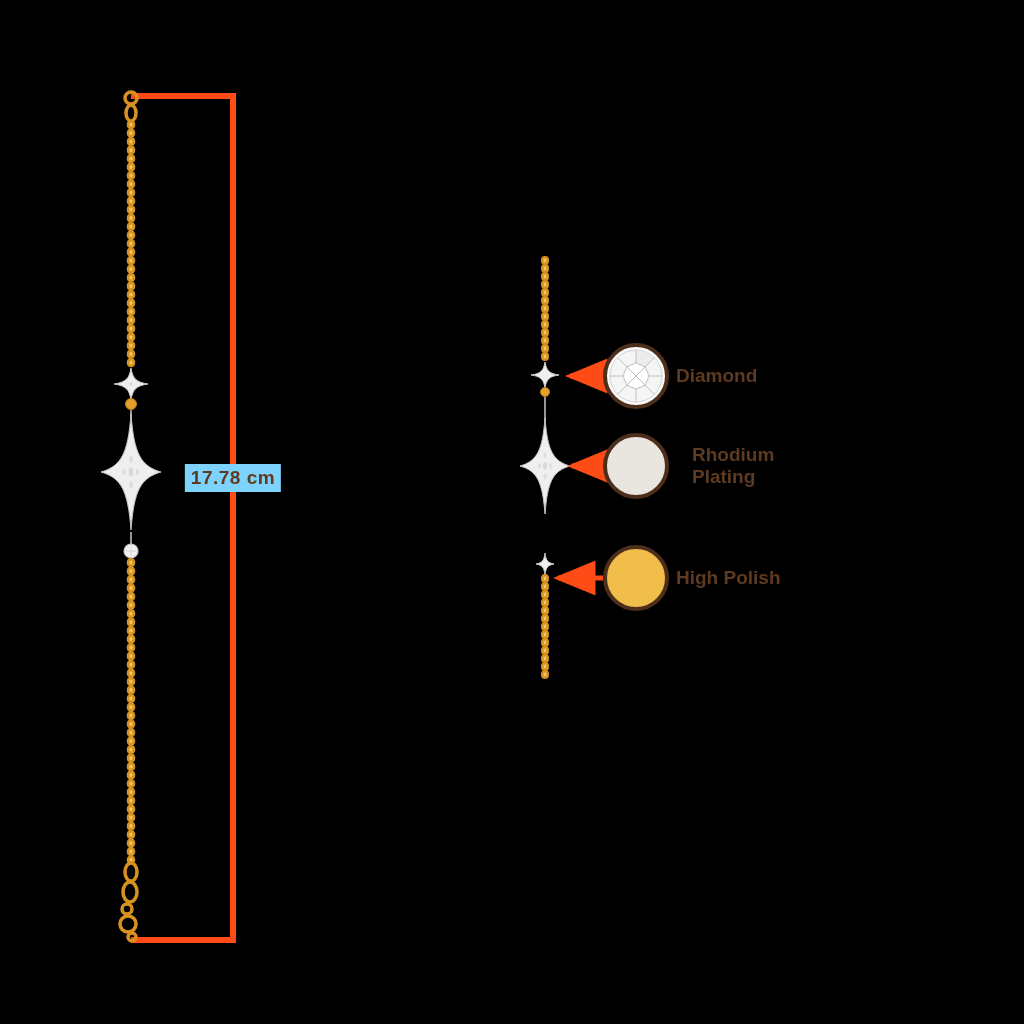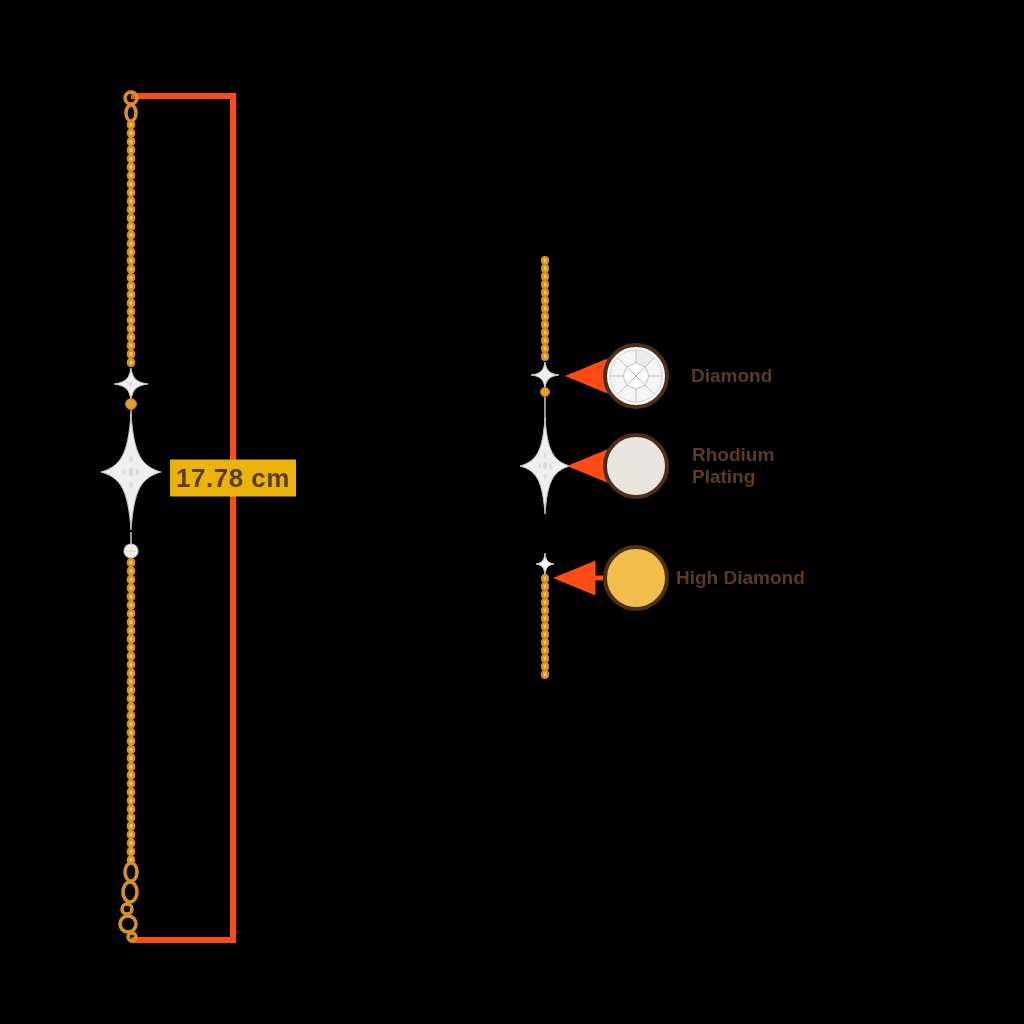--- a/index.html
+++ b/index.html
@@ -3,35 +3,35 @@
 <meta charset="utf-8">
 <style>
   html,body{margin:0;padding:0;background:#000;}
   .canvas{
     position:relative;width:1024px;height:1024px;background:#000;overflow:hidden;
     font-family:"Liberation Sans", sans-serif;
   }
   svg.gfx{position:absolute;left:0;top:0;}
   .measure-label{
     position:absolute;left:233px;top:478px;transform:translate(-50%,-50%);
-    color:#5E3A20;font-size:26px;font-weight:bold;letter-spacing:.5px;
-    background:#eab308;padding:3px 6px;white-space:nowrap;
+    color:#5E3A20;font-size:19px;font-weight:bold;letter-spacing:.5px;
+    background:#7dd3fc;padding:3px 6px;white-space:nowrap;
   }
   .swatch{
     position:absolute;width:58px;height:58px;border-radius:50%;
     border:4px solid #4C2E1B;box-sizing:content-box;overflow:hidden;
   }
   .swatch-diamond{left:603px;top:343px;background:#FAFAFA;}
   .swatch-rhodium{left:603px;top:433px;background:#E9E5DF;}
   .swatch-polish{left:603px;top:545px;background:#F1BE4B;}
   .swatch svg{display:block;}
   .callout-label{
     position:absolute;color:#5E3A20;font-size:19px;font-weight:bold;line-height:22px;
   }
-  .label-diamond{left:691px;top:365px;width:140px;}
+  .label-diamond{left:676px;top:365px;width:140px;}
   .label-rhodium{left:676px;top:444px;width:95px;margin-left:16px;}
   .label-polish{left:676px;top:567px;width:150px;}
 </style>
 </head>
 <body>
 
 <div class="canvas">
 
   <svg class="gfx" width="1024" height="1024" viewBox="0 0 1024 1024">
     <defs>
@@ -149,15 +149,15 @@
         <line x1="19.8" y1="38.2" x2="29" y2="29"></line>
         <line x1="38.2" y1="38.2" x2="29" y2="29"></line>
       </g>
     </svg>
   </div>
   <div class="swatch swatch-rhodium"></div>
   <div class="swatch swatch-polish"></div>
 
   <div class="callout-label label-diamond">Diamond</div>
   <div class="callout-label label-rhodium">Rhodium Plating</div>
-  <div class="callout-label label-polish">High Diamond</div>
+  <div class="callout-label label-polish">High Polish</div>
 
 </div>
 
 </body></html>

